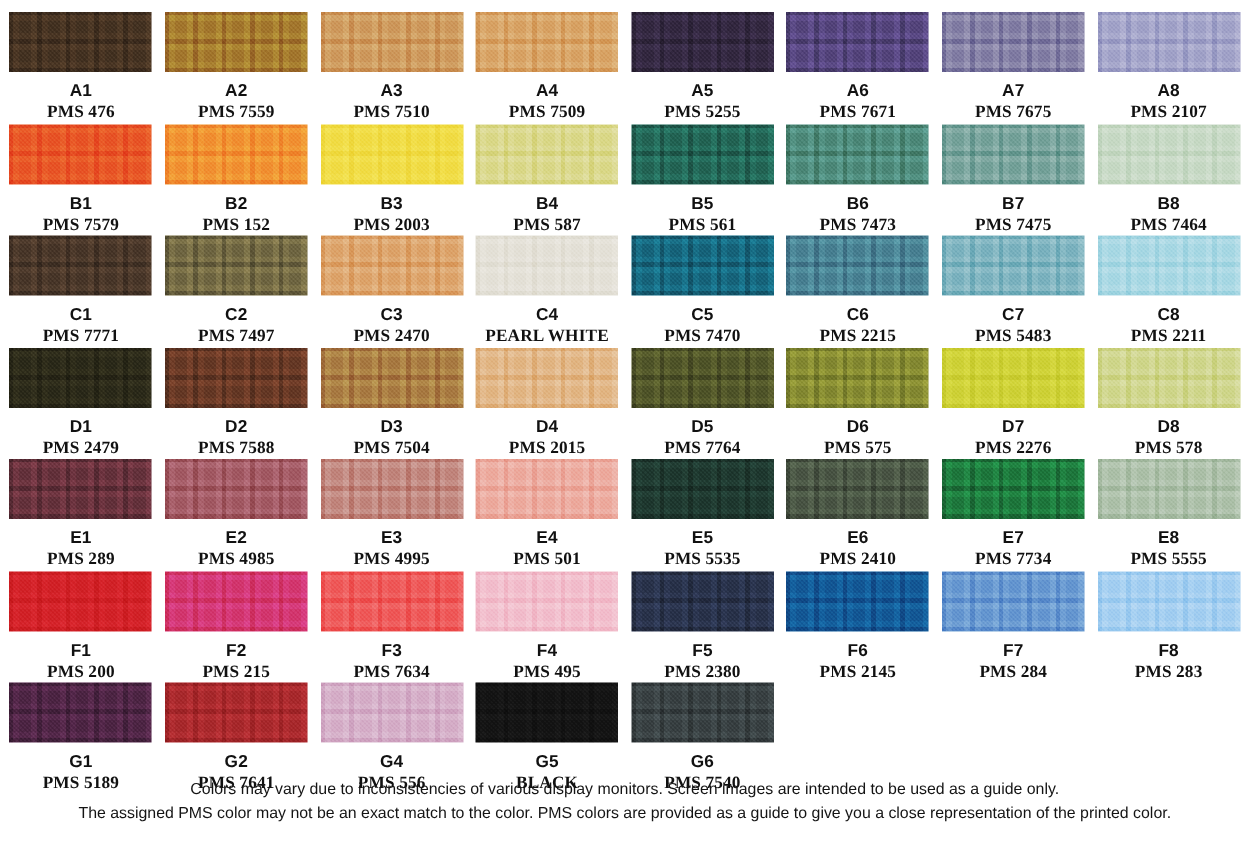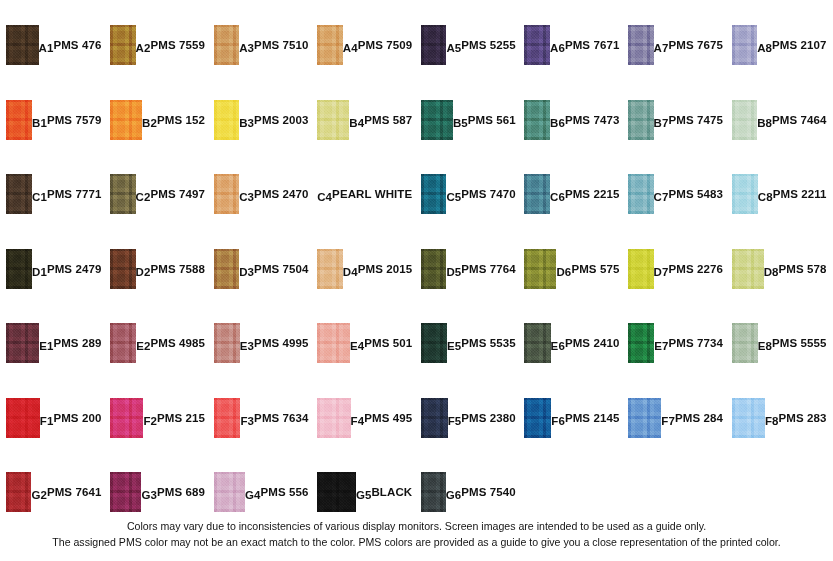--- a/index.html
+++ b/index.html
@@ -29,20 +29,21 @@
     grid-template-columns: repeat(8, 95px);
     grid-template-rows: repeat(7, 74.5px);
     column-gap: 8.6px;
     row-gap: 0px;
     justify-content: center;
     align-content: start;
   }
 
   .cell {
     display: flex;
+    flex-direction: column;
     align-items: center;
   }
 
   .swatch {
     position: relative;
     width: 95px;
     height: 40px;
     overflow: hidden;
     background-color: #888;
   }
@@ -89,20 +90,21 @@
   }
   .pms {
     margin-top: 1px;
     font-size: 11.5px;
     font-weight: bold;
     letter-spacing: 0.1px;
     line-height: 13px;
     text-align: center;
     color: #111111;
     white-space: nowrap;
+    font-family: Liberation Serif, serif;
   }
 
   .footer {
     position: absolute;
     left: 0;
     right: 0;
     bottom: 11px;
     text-align: center;
   }
   .footer .line {
@@ -497,34 +499,34 @@
       </div>
       <div class="cell">
         <div class="swatch" style="background-color: rgb(170, 210, 242);">
           <div class="weave"></div>
           <div class="grain"></div>
         </div>
         <div class="code">F8</div>
         <div class="pms">PMS 283</div>
       </div>
       <div class="cell">
+        <div class="swatch" style="background-color: rgb(84, 39, 74);">
+          <div class="weave"></div>
+          <div class="grain"></div>
+        </div>
+        <div class="code">G1</div>
+        <div class="pms">PMS 5189</div>
+      </div>
+      <div class="cell">
         <div class="swatch" style="background-color: rgb(176, 43, 47);">
           <div class="weave"></div>
           <div class="grain"></div>
         </div>
         <div class="code">G2</div>
         <div class="pms">PMS 7641</div>
-      </div>
-      <div class="cell">
-        <div class="swatch" style="background-color: rgb(143, 42, 89);">
-          <div class="weave"></div>
-          <div class="grain"></div>
-        </div>
-        <div class="code">G3</div>
-        <div class="pms">PMS 689</div>
       </div>
       <div class="cell">
         <div class="swatch" style="background-color: rgb(216, 180, 204);">
           <div class="weave"></div>
           <div class="grain"></div>
         </div>
         <div class="code">G4</div>
         <div class="pms">PMS 556</div>
       </div>
       <div class="cell">

